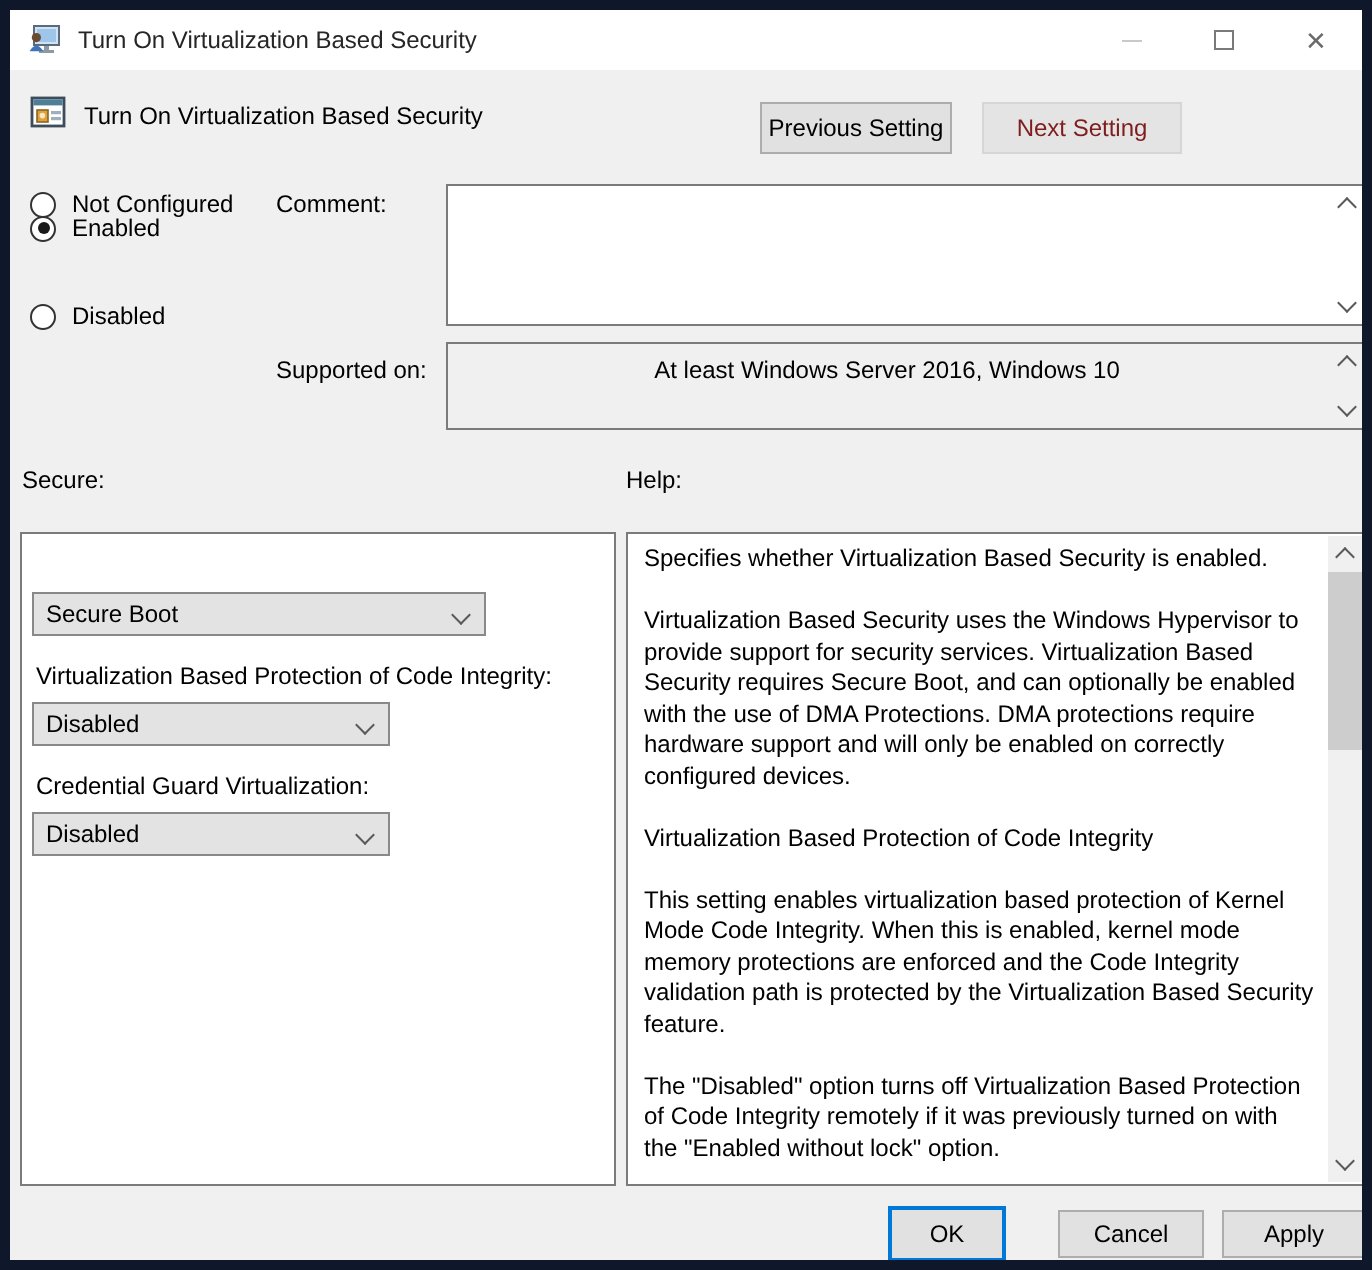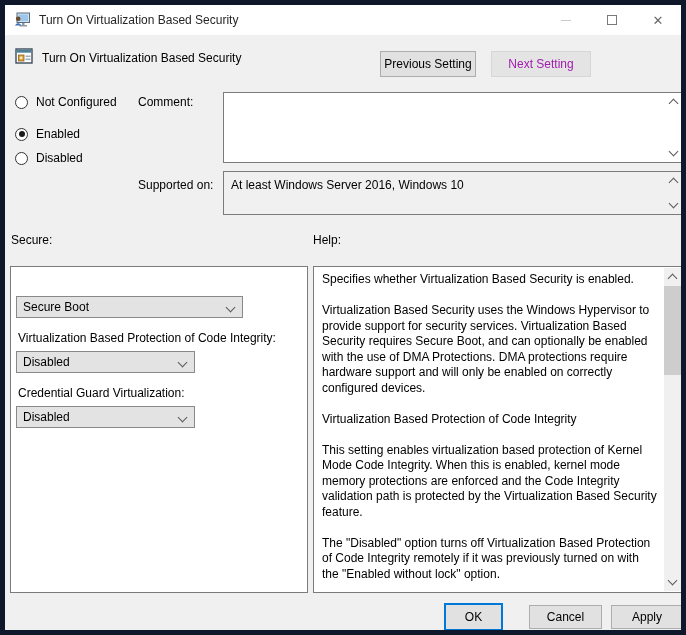--- a/index.html
+++ b/index.html
@@ -21,41 +21,41 @@
   .close-glyph { color:#6b6b6b; font-size:13px; line-height:13px; }
   
   .setting-icon { position:absolute; left:10px; top:42px; width:19px; height:19px; }
   .setting-title { position:absolute; left:37px; top:46px; white-space:nowrap; }
   .win-btn {
     position:absolute; display:flex; align-items:center; justify-content:center;
     background:#e1e1e1; border:1px solid #adadad; font-family:"Liberation Sans",sans-serif;
     font-size:12px; color:#000; padding:0;
   }
   .prev-btn { left:375px; top:46px; width:96px; height:26px; }
-  .next-btn { left:486px; top:46px; width:100px; height:26px; color:#a21caf; border-color:#d6d6d6; background:#e4e4e4; }
+  .next-btn { left:486px; top:46px; width:100px; height:26px; color:#7f1d1d; border-color:#d6d6d6; background:#e4e4e4; }
   
   .radio-row { position:absolute; left:10px; height:14px; display:flex; align-items:center; }
   .radio-circle {
     width:13px; height:13px; border:1px solid #333; border-radius:50%;
     background:#fff; position:relative; flex:none;
   }
   .radio-circle[data-checked="true"]::after {
     content:""; position:absolute; left:2.5px; top:2.5px; width:6px; height:6px;
     background:#1a1a1a; border-radius:50%;
   }
   .radio-label { margin-left:8px; white-space:nowrap; }
   
   .field-label { position:absolute; white-space:nowrap; }
   .comment-box {
     position:absolute; left:218px; top:87px; width:460px; height:71px;
     background:#ffffff; border:1px solid #7b7b7b;
   }
   .supported-box {
     position:absolute; left:218px; top:166px; width:460px; height:44px;
-    background:#f0f0f0; border:1px solid #7b7b7b; padding:6px 26px 0 7px;
+    background:#f0f0f0; border:1px solid #7b7b7b; padding:6px 26px 0 7px;text-align:center;
   }
   .scrollstrip {
     position:absolute; right:0; top:0; bottom:0; width:17px;
     display:flex; flex-direction:column; justify-content:space-between; align-items:center;
     padding:5px 0;
   }
   .chev { width:7px; height:7px; border-right:1.4px solid #5a5a5a; border-bottom:1.4px solid #5a5a5a; flex:none; }
   .chev.up   { transform:rotate(-135deg); margin-top:2px; }
   .chev.down { transform:rotate(45deg);  margin-bottom:2px; }
   
@@ -122,21 +122,21 @@
     <rect x="10.5" y="11.5" width="5" height="1.6" fill="#9fb0bd"></rect>
   </svg>
   <span class="setting-title">Turn On Virtualization Based Security</span>
   <button class="win-btn prev-btn">Previous Setting</button>
   <button class="win-btn next-btn">Next Setting</button>
 
   <div class="radio-row" style="top:90px;">
     <span class="radio-circle" data-checked="false"></span>
     <span class="radio-label">Not Configured</span>
   </div>
-  <div class="radio-row" style="top:122px;">
+  <div class="radio-row" style="top:102px;">
     <span class="radio-circle" data-checked="true"></span>
     <span class="radio-label">Enabled</span>
   </div>
   <div class="radio-row" style="top:146px;">
     <span class="radio-circle" data-checked="false"></span>
     <span class="radio-label">Disabled</span>
   </div>
 
   <span class="field-label" style="left:133px; top:90px;">Comment:</span>
   <div class="comment-box">

